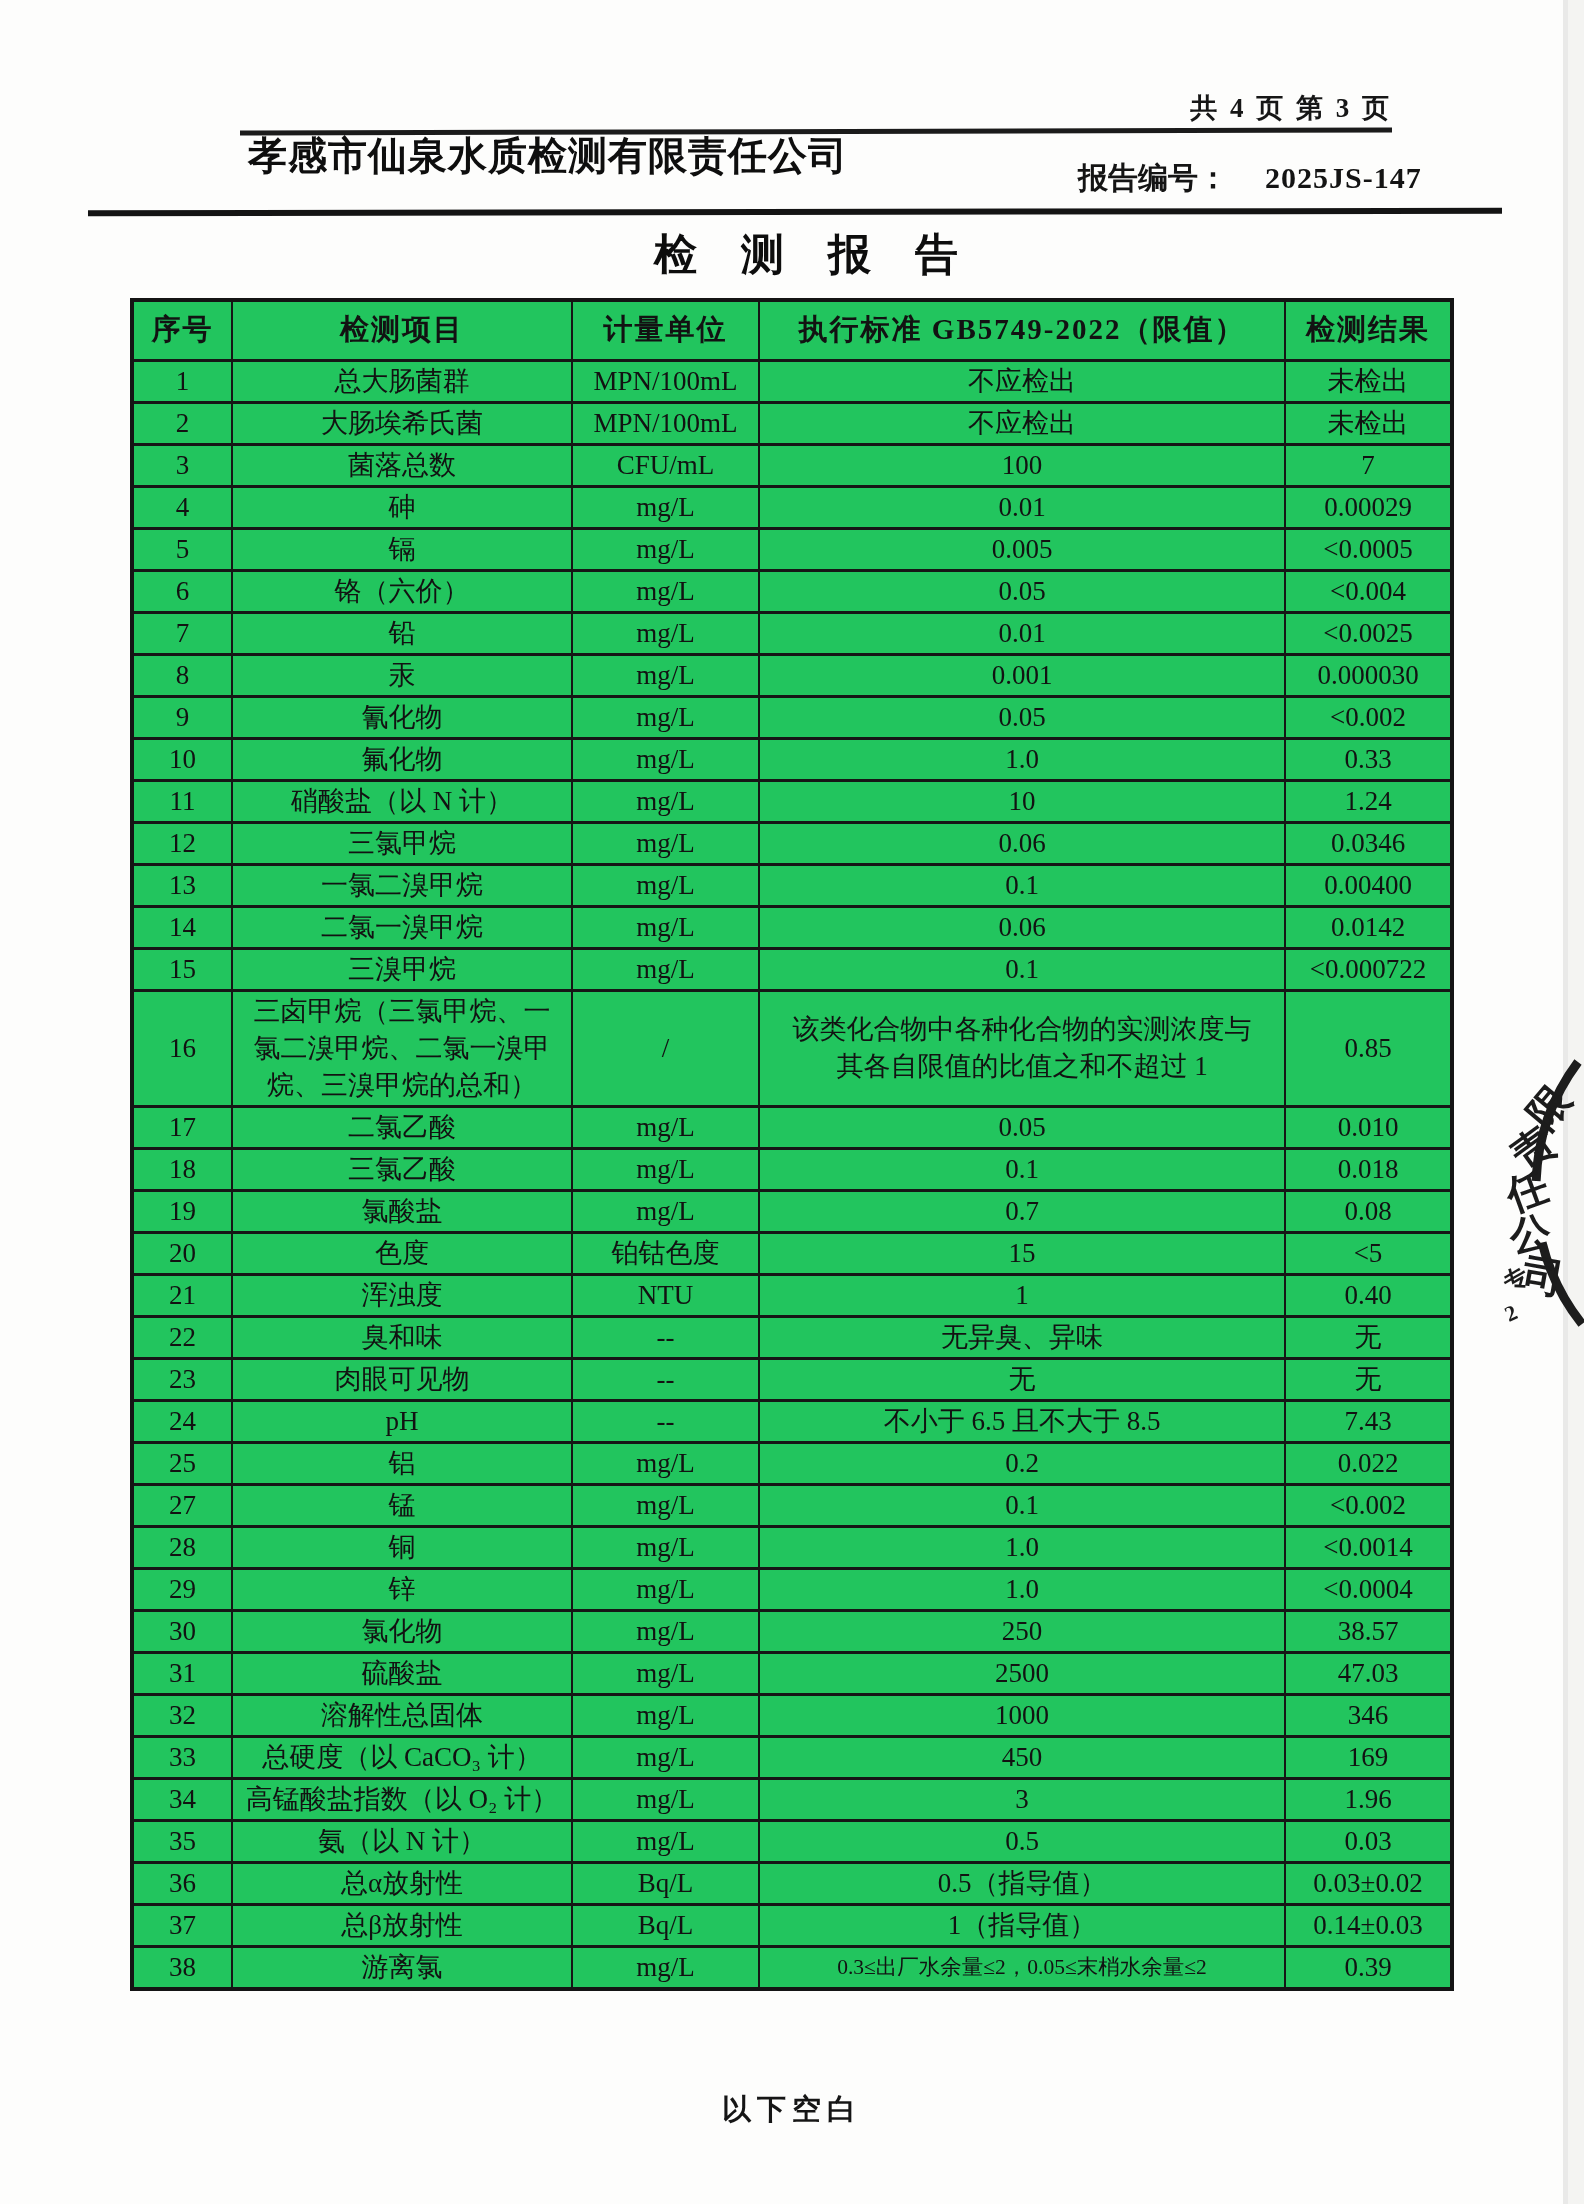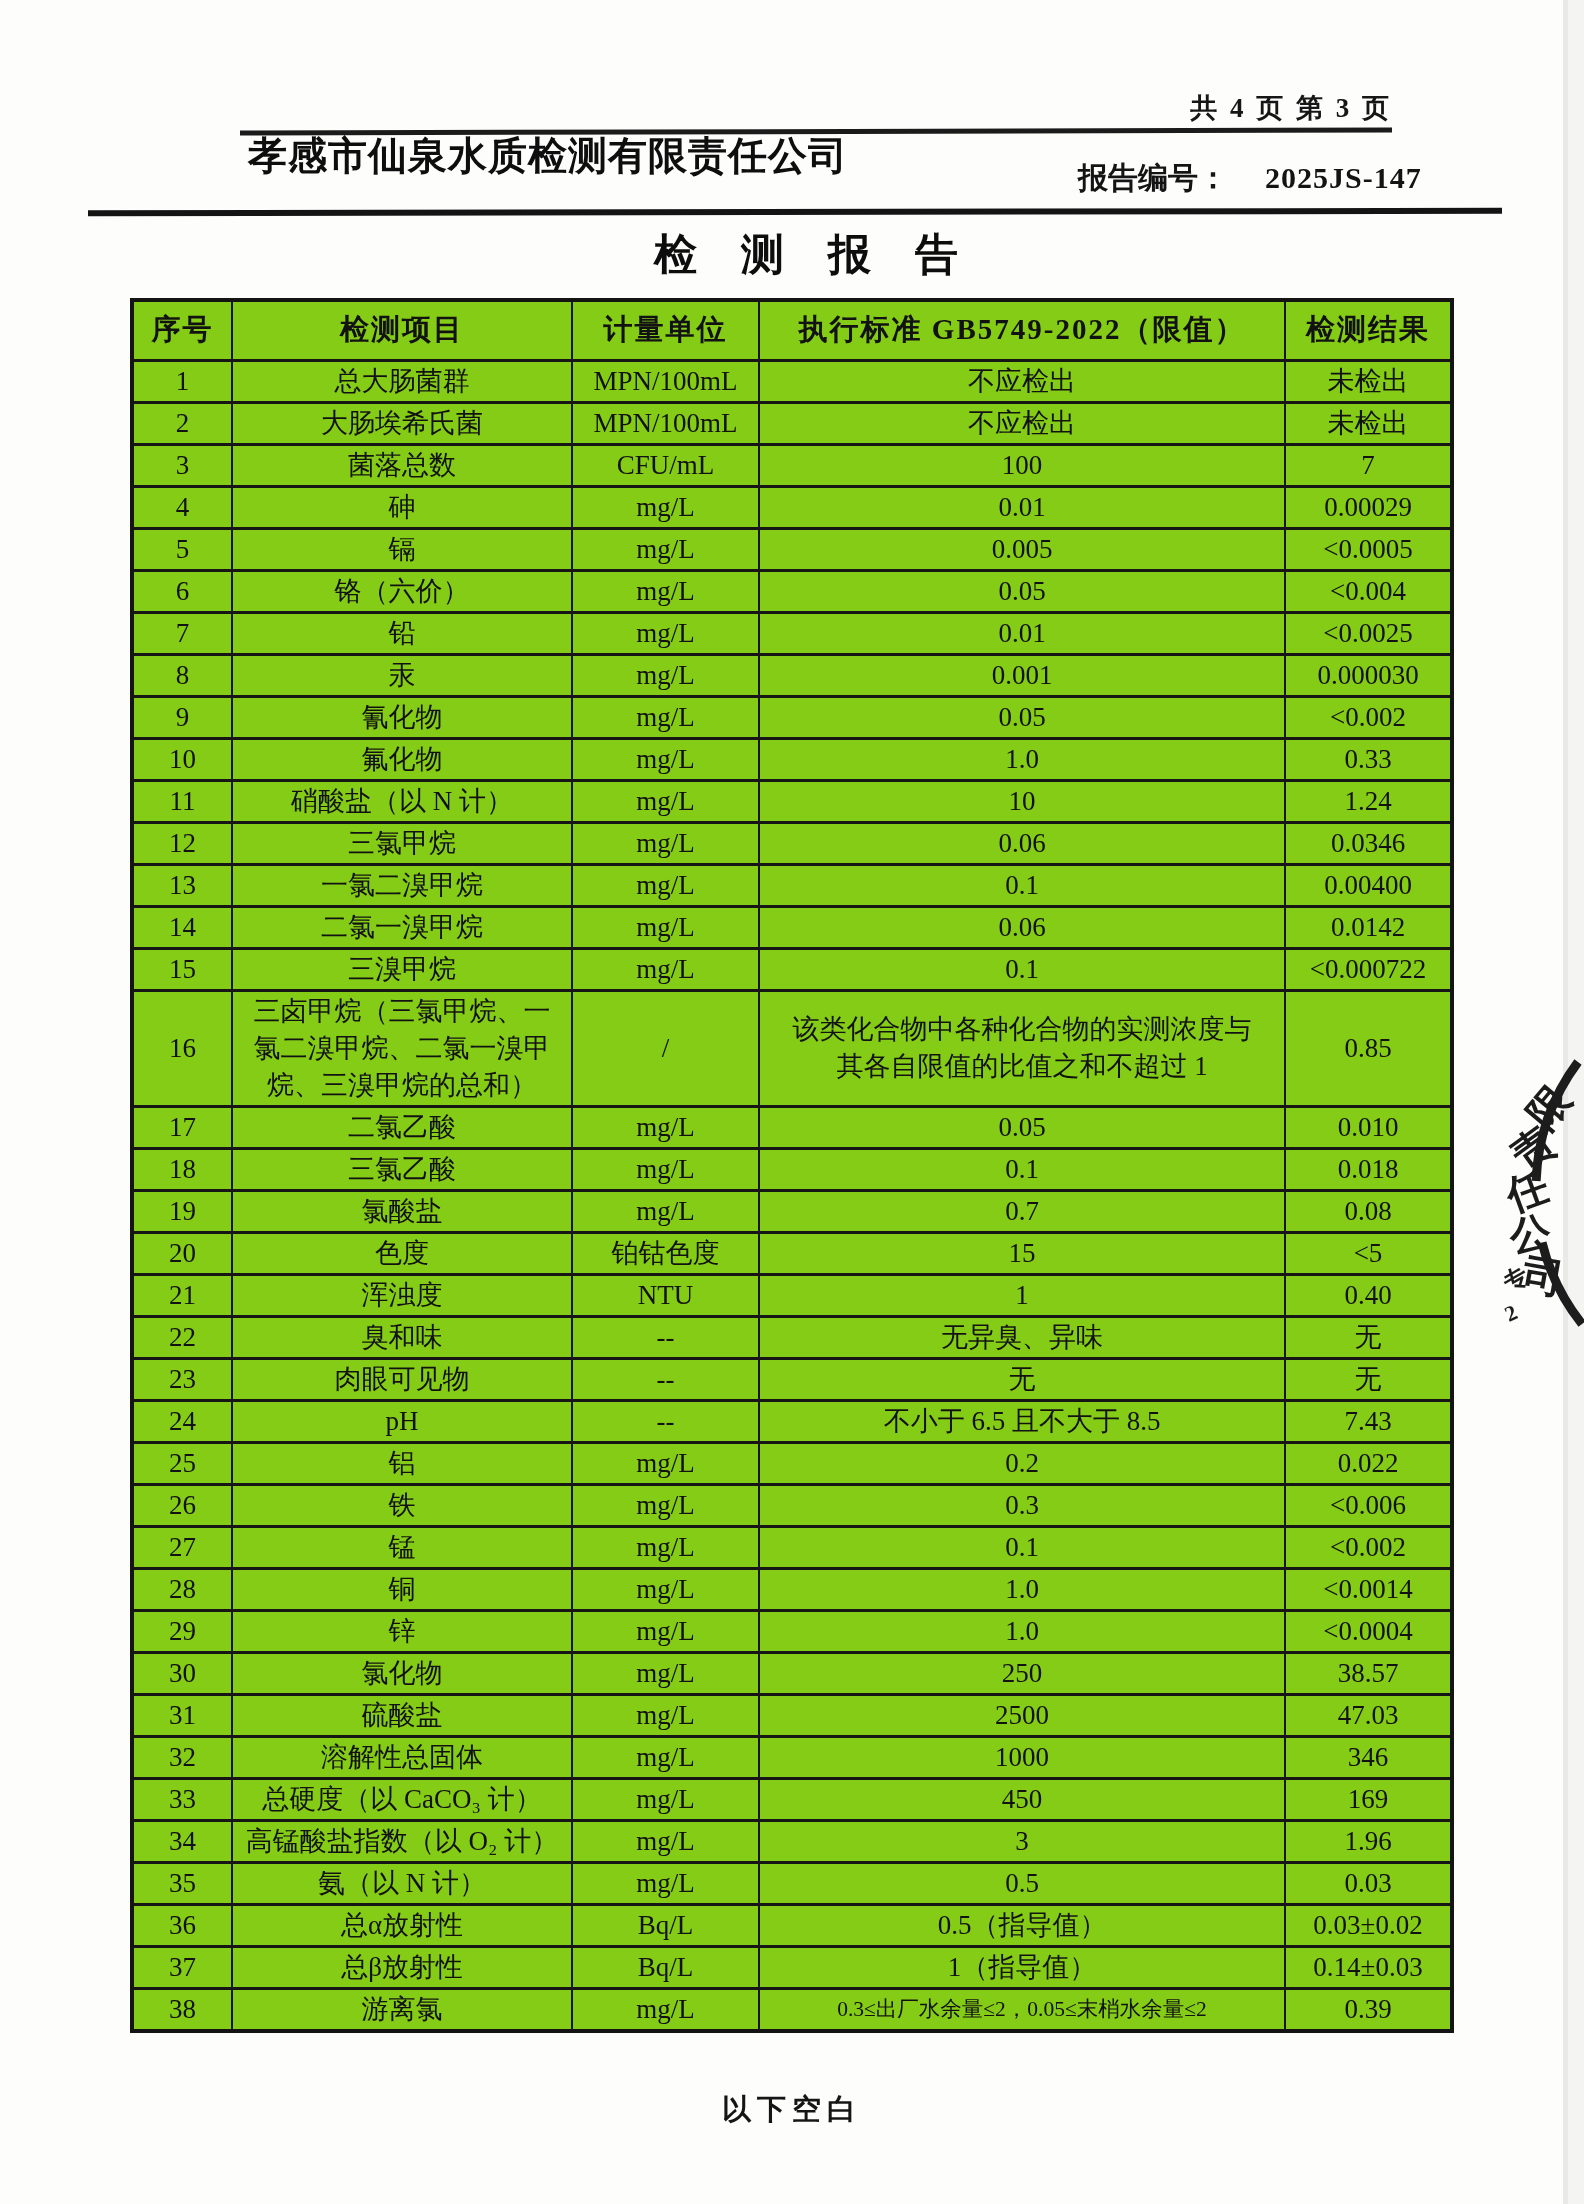--- a/index.html
+++ b/index.html
@@ -58,21 +58,21 @@
     color:#0d0d0d;
     padding-left:44px;
   }
 
   table.results{
     position:absolute; left:130px; top:298px;
     width:1320px;
     border-collapse:collapse;
     table-layout:fixed;
     border:4px solid #141414;
-    background:#84cc16;
+    background:#22c55e;
   }
   table.results th, table.results td{
     border:2px solid #161616;
     border-top-width:3px; border-bottom-width:3px;
     text-align:center; vertical-align:middle;
     white-space:pre-line;
     color:#121212;
     overflow:hidden;
   }
   table.results th{
@@ -315,27 +315,20 @@
           <td>7.43</td>
         </tr>
         <tr>
           <td>25</td>
           <td>铝</td>
           <td>mg/L</td>
           <td>0.2</td>
           <td>0.022</td>
         </tr>
         <tr>
-          <td>26</td>
-          <td>铁</td>
-          <td>mg/L</td>
-          <td>0.3</td>
-          <td>&lt;0.006</td>
-        </tr>
-        <tr>
           <td>27</td>
           <td>锰</td>
           <td>mg/L</td>
           <td>0.1</td>
           <td>&lt;0.002</td>
         </tr>
         <tr>
           <td>28</td>
           <td>铜</td>
           <td>mg/L</td>

